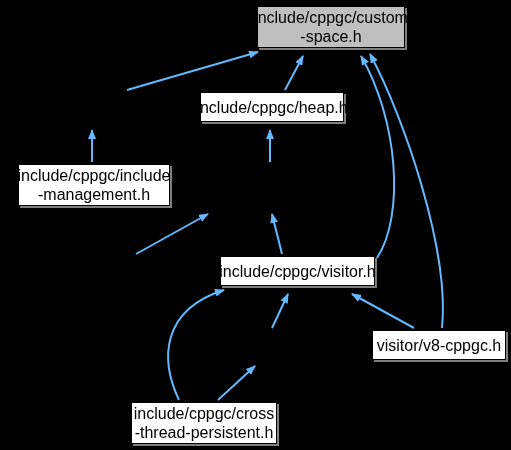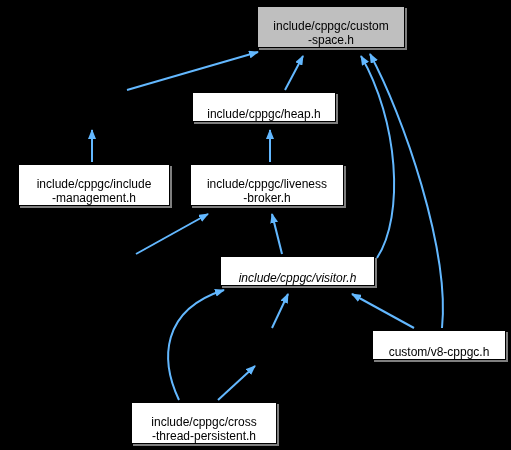--- a/index.html
+++ b/index.html
@@ -21,25 +21,25 @@
     top: 0;
     width: 511px;
     height: 450px;
   }
   .node {
     position: absolute;
     box-sizing: border-box;
     border: 1px solid #000000;
     background: #ffffff;
     color: #000000;
-    font-size: 12px;
-    line-height: 14px;
+    font-size: 16px;
+    line-height: 19px;
     text-align: center;
     display: flex;
-    align-items: flex-end;
+    align-items: center;
     justify-content: center;
     box-shadow: 2px 2px 0 0 #7f7f7f;
     white-space: pre-line;
     letter-spacing: 0px;
     z-index: 2;
   }
   .node.current {
     background: #bfbfbf;
   }
   .node-label {
@@ -87,42 +87,38 @@
       <path d="M218,400 L255,366"></path>
     </g>
   </svg>
 
   <div class="node current" style="left:257px; top:6px; width:148px; height:42px;">
     <span class="node-label">include/cppgc/custom
 -space.h</span>
   </div>
 
 
-  <div class="node" style="left:192px; top:92px; width:144px; height:30px;">
+  <div class="node" style="left:200px; top:92px; width:144px; height:30px;">
     <span class="node-label">include/cppgc/heap.h</span>
   </div>
 
   <div class="node" style="left:18px; top:164px; width:152px; height:42px;">
     <span class="node-label">include/cppgc/include
 -management.h</span>
   </div>
 
-  <div class="node" style="left:190px; top:164px; width:154px; height:42px;">
-    <span class="node-label">include/cppgc/liveness
--broker.h</span>
-  </div>
 
 
-  <div class="node" style="left:220px; top:256px; width:155px; height:30px;font-style:italic;">
+  <div class="node" style="left:220px; top:256px; width:155px; height:30px;">
     <span class="node-label">include/cppgc/visitor.h</span>
   </div>
 
 
   <div class="node" style="left:372px; top:330px; width:134px; height:30px;">
-    <span class="node-label">custom/v8-cppgc.h</span>
+    <span class="node-label">visitor/v8-cppgc.h</span>
   </div>
 
   <div class="node" style="left:131px; top:402px; width:146px; height:42px;">
     <span class="node-label">include/cppgc/cross
 -thread-persistent.h</span>
   </div>
 
 </div>
 
 </body></html>

